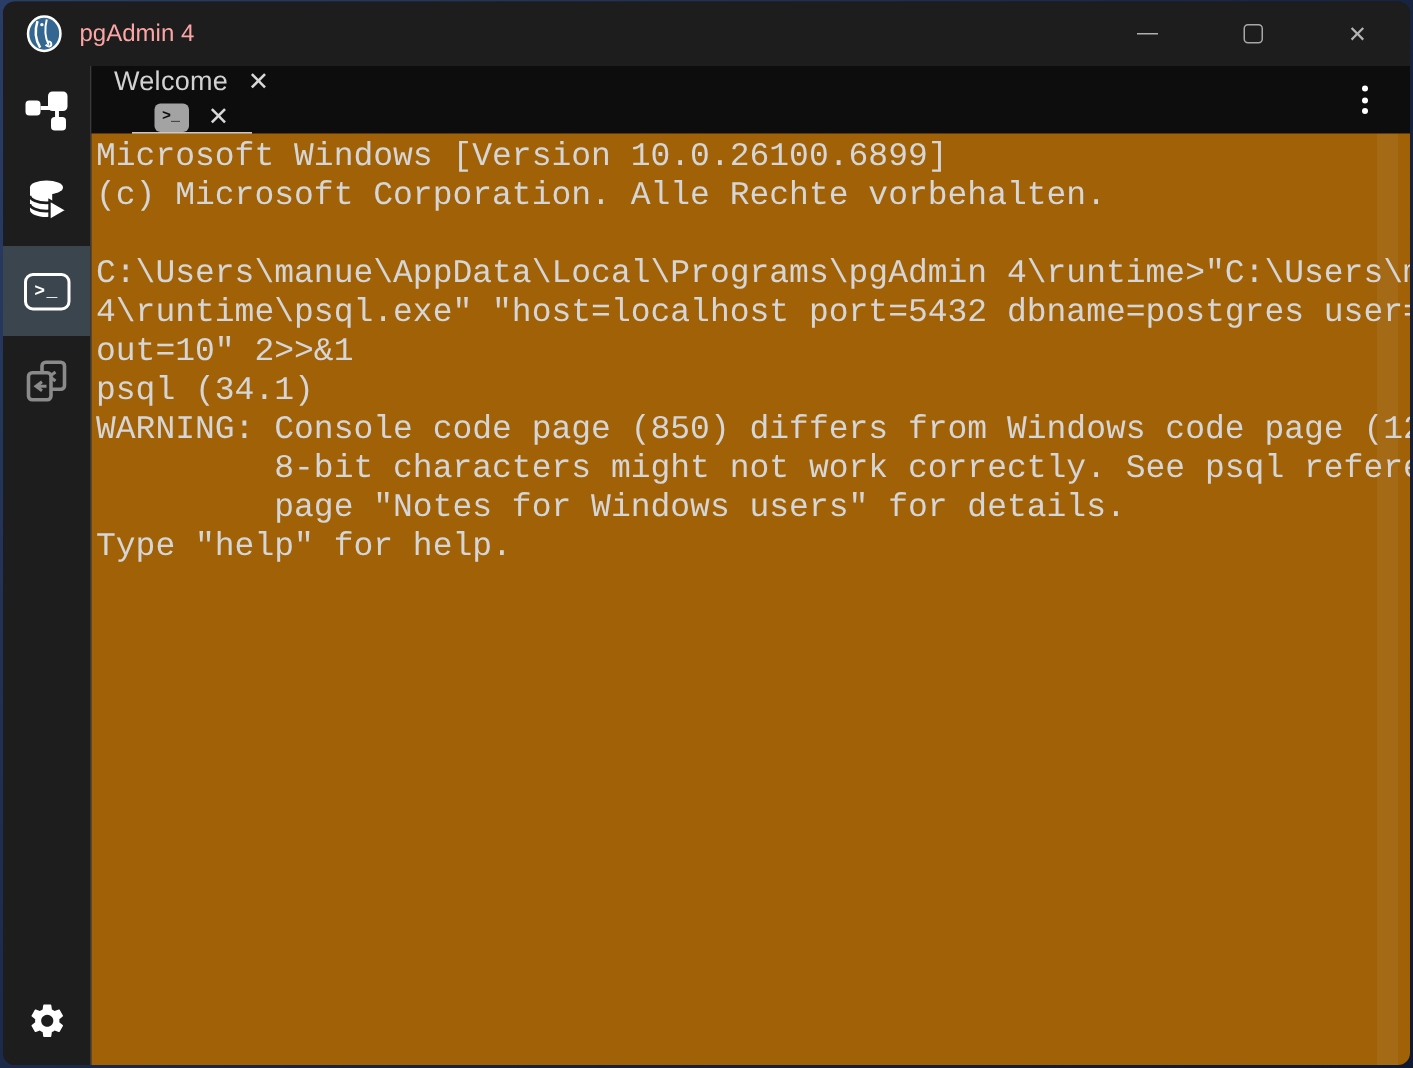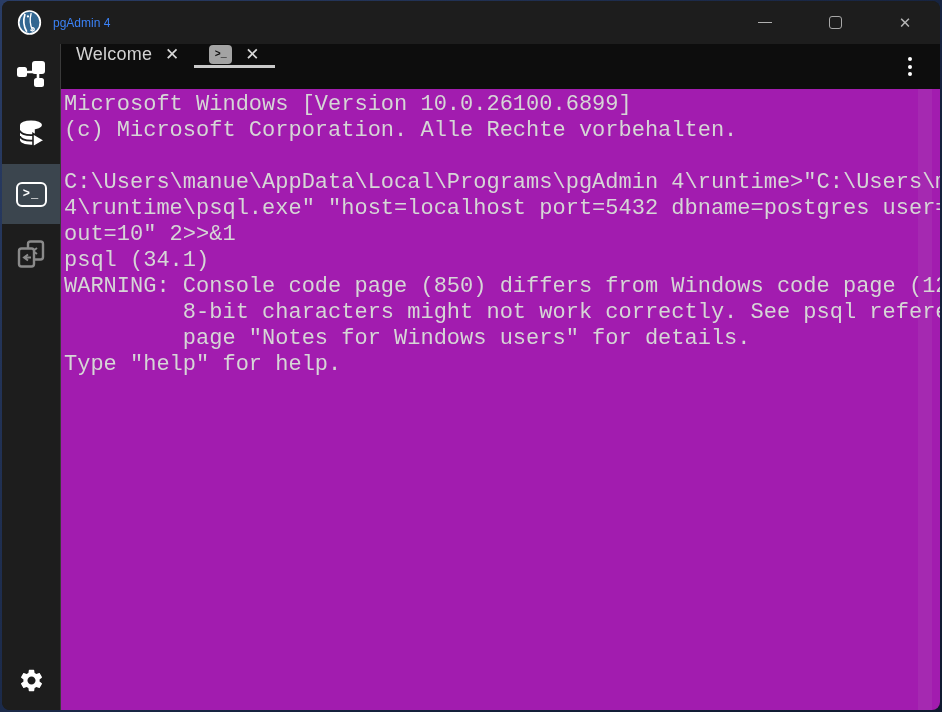--- a/index.html
+++ b/index.html
@@ -10,50 +10,50 @@
     position:relative;
   }
   .window {
     position:absolute; inset:1px 2px 2px 2px;
     background:#1b1b1b; border-radius:8px; overflow:hidden;
     display:flex; flex-direction:column;
   }
   
   .titlebar { height:43px; background:#1d1d1d; display:flex; align-items:center; padding-left:14px; flex:0 0 auto; }
   .logo { width:27px; height:27px; margin-right:10px; }
-  .app-title { color:#3b82f6; font-size:12px; }
+  .app-title { color:#fca5a5; font-size:16px; }
   .controls { margin-left:auto; display:flex; height:100%; }
   .ctrl { width:70px; display:flex; align-items:center; justify-content:center; color:#b5b5b5; font-size:15px; }
   .min-glyph { width:14px; height:0; border-top:1.6px solid #b0b0b0; display:block; }
   .max-glyph { width:13px; height:13px; border:1.6px solid #a8a8a8; border-radius:3px; display:block; }
   
   .menubar { height:42px; background:#262626; display:flex; align-items:center; padding-left:2px; flex:0 0 auto; }
   .menu-item { padding:0 11px; color:#ececec; font-size:15px; line-height:42px; }
   
   .body-row { flex:1; display:flex; min-height:0; }
   .sidebar { width:59px; background:#1d1d1d; border-right:1px solid #3a3a3a; display:flex; flex-direction:column; flex:0 0 auto; }
   .sb-item { height:60px; display:flex; align-items:center; justify-content:center; }
   .sb-item.active { background:#3b454e; }
   .sb-spacer { flex:1; }
   .sb-term-box { width:31px; height:25px; border:2.5px solid #fff; border-radius:6px; display:flex; align-items:center; justify-content:center;
                  color:#fff; font-family:"Liberation Mono",monospace; font-weight:bold; font-size:12px; letter-spacing:1px; }
   
   .content { flex:1; display:flex; flex-direction:column; min-width:0; }
   .tabbar { height:45px; background:#0d0d0d; display:flex; align-items:stretch; flex:0 0 auto; }
-  .tabs { display:flex; align-items:flex-start; }
+  .tabs { display:flex; align-items:center;flex-direction:column; }
   .tab { display:flex; align-items:center; gap:10px; padding:0 15px; border-bottom:3px solid transparent; }
   .tab.active { border-bottom-color:#c9c9c9; }
   .tab-label { color:#d2d2d2; font-size:18px; letter-spacing:.2px; white-space:nowrap; }
   .tab-close { color:#d8d8d8; font-size:17px; margin-left:3px; }
   .tab-term-icon { width:23px; height:19px; background:#a3a3a3; border-radius:4px; display:flex; align-items:center; justify-content:center;
                    color:#0d0d0d; font-family:"Liberation Mono",monospace; font-weight:bold; font-size:10px; }
   .kebab { margin-left:auto; align-self:center; margin-right:24px; display:flex; flex-direction:column; gap:3.5px; padding:4px; }
   .kebab i { width:4px; height:4px; border-radius:50%; background:#fff; display:block; }
   
-  .terminal { flex:1; background:#a21caf; position:relative; overflow:hidden;
+  .terminal { flex:1; background:#a16207; position:relative; overflow:hidden;
               padding:3px 0 0 3px; color:#d6d6d6;
               font-family:"Liberation Mono","DejaVu Sans Mono",monospace; font-size:22px; line-height:26px; }
   .term-line { height:26px; white-space:pre; overflow:hidden; }
   .prompt-line { white-space:pre; height:26px; }
   .cursor { display:inline-block; width:11px; height:20px; border:2px solid #d6d6d6; vertical-align:-3px; margin-left:1px; }
   .term-scrollbar { position:absolute; top:0; bottom:0; right:8px; width:14px; background:rgba(210,210,210,0.07); }
   svg { display:block; }
 </style>
 </head>
 <body>

